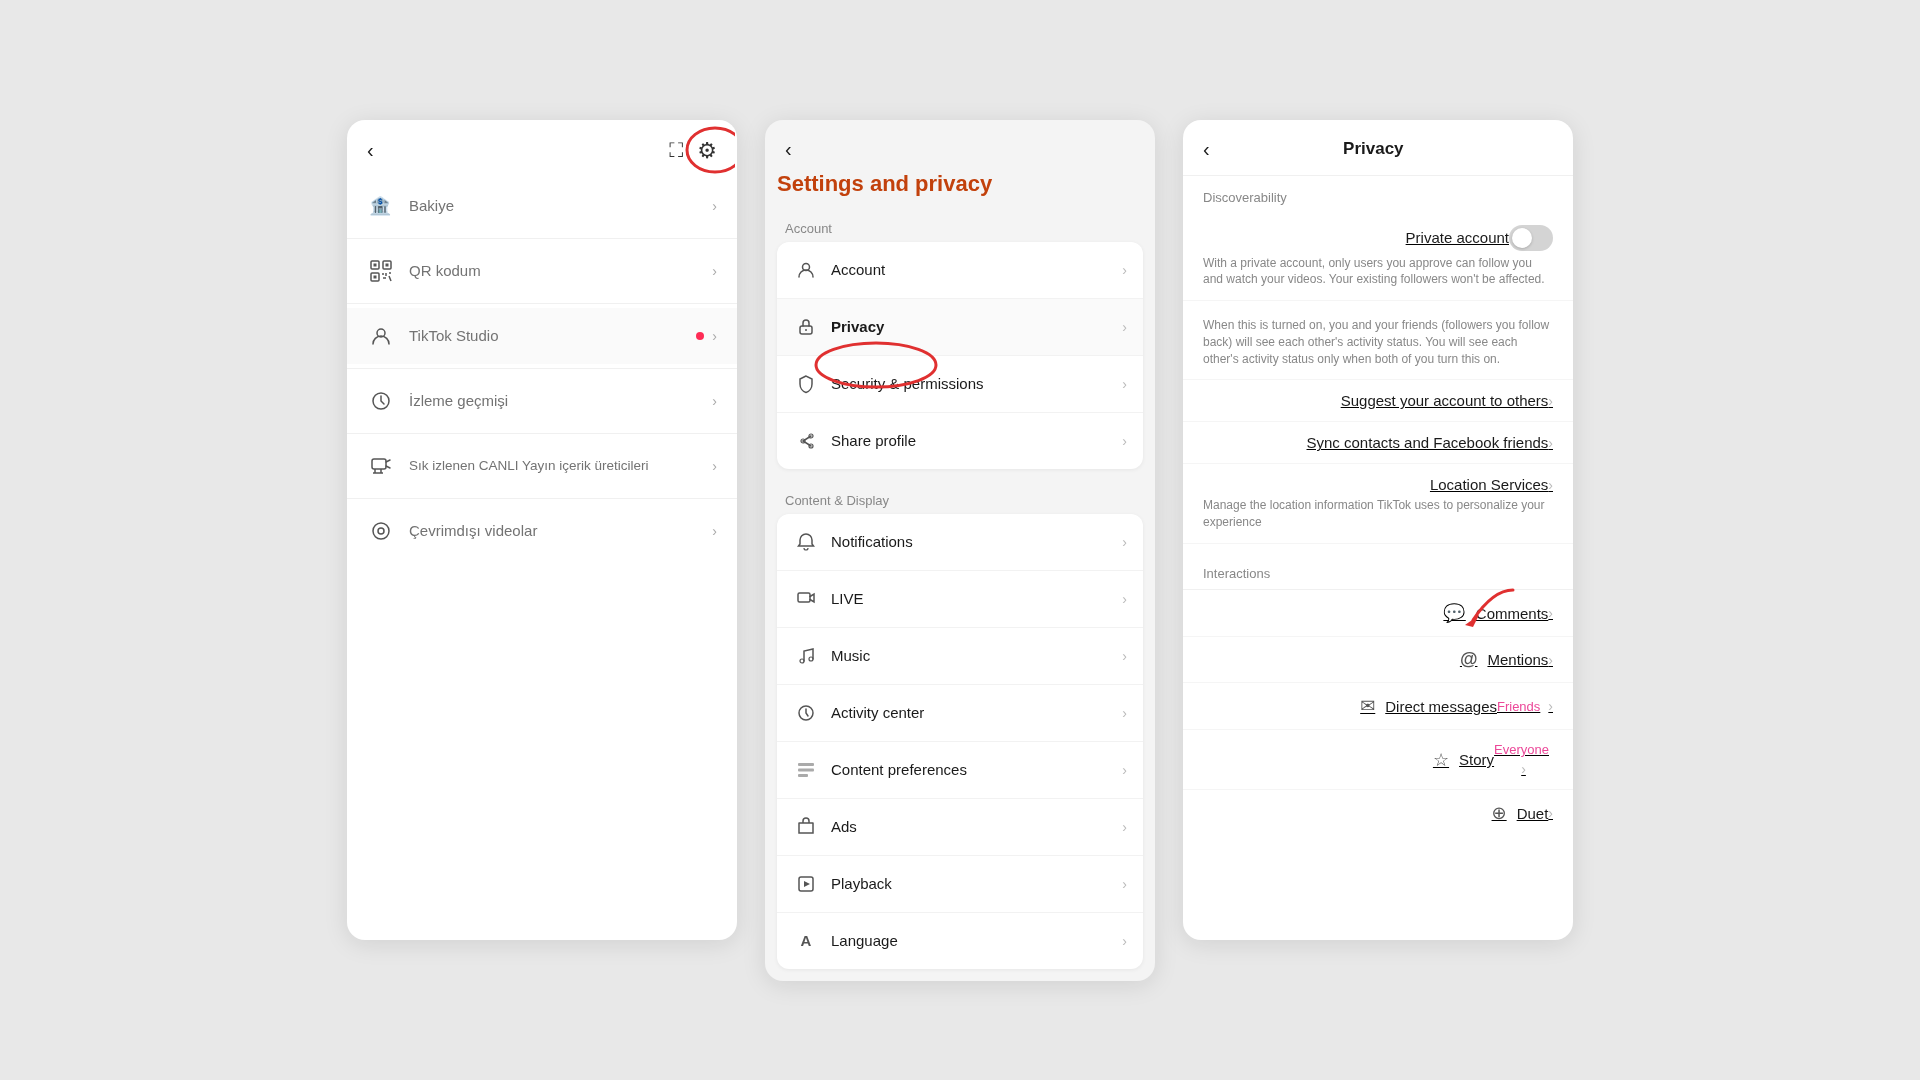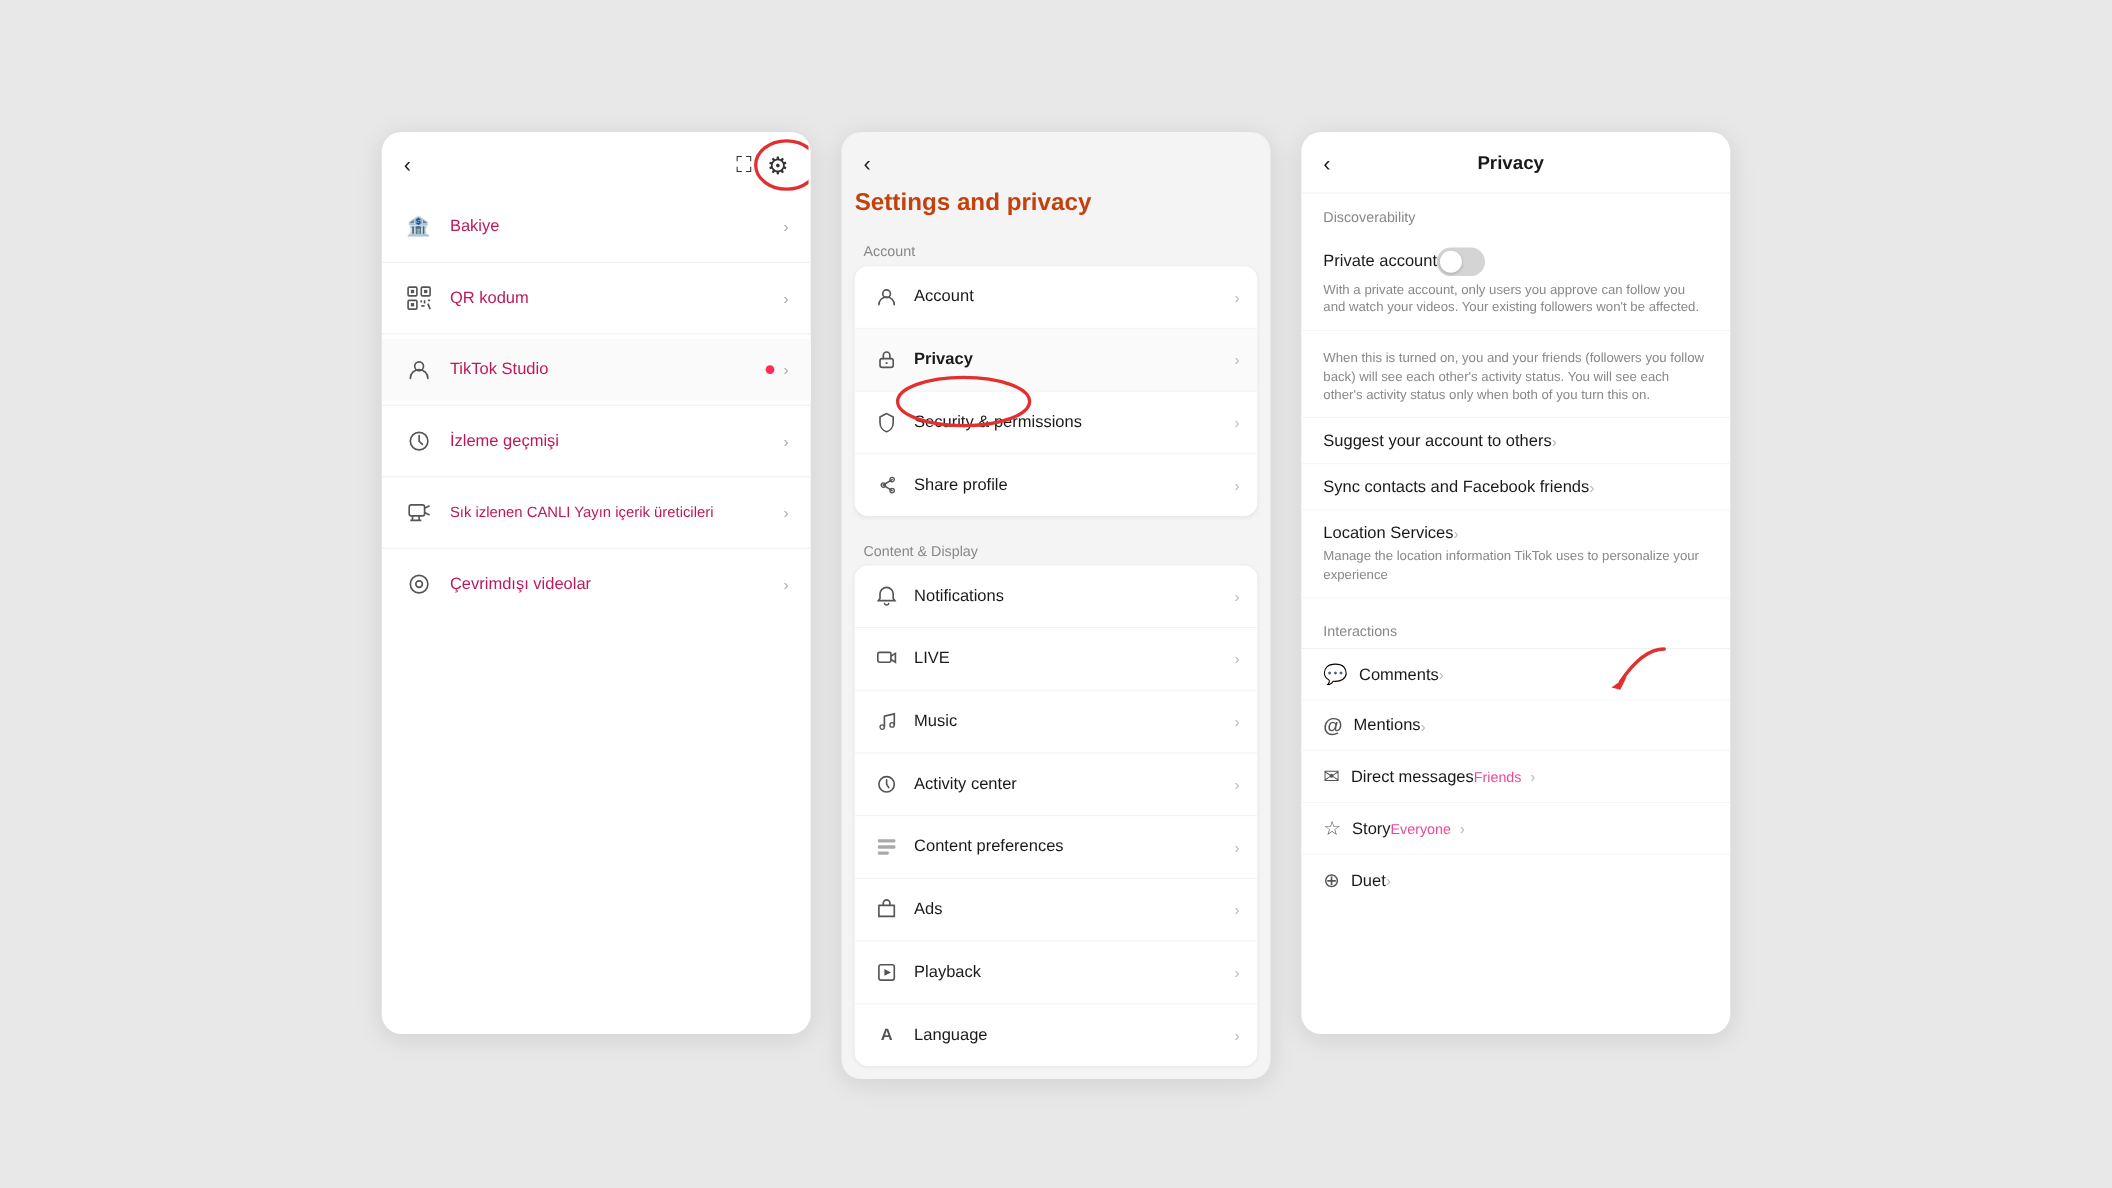--- a/index.html
+++ b/index.html
@@ -59,21 +59,21 @@
       display: flex;
       align-items: center;
       justify-content: center;
       color: #555;
       font-size: 18px;
       flex-shrink: 0;
     }
     .panel1-item-label {
       flex: 1;
       font-size: 15px;
-      color: #be185d;
+      color: #737373;
       font-weight: 400;
     }
     .panel1-item-chevron {
       color: #aaa;
       font-size: 14px;
     }
     .panel1-item-dot {
       width: 8px;
       height: 8px;
       background: #fe2c55;
@@ -167,21 +167,22 @@
     }
     .privacy-item {
       padding: 12px 20px;
       cursor: pointer;
       border-bottom: 1px solid #f5f5f5;
       position: relative;
     }
     .privacy-item-row {
       display: flex;
       align-items: center;
-      justify-content: flex-start;
+      justify-content: flex-end;
+      text-decoration: underline;
     }
     .privacy-item-label {
       font-size: 15px;
       color: #1a1a1a;
       font-weight: 500;
     }
     .privacy-item-desc {
       font-size: 12px;
       color: #888;
       margin-top: 4px;
@@ -535,21 +536,21 @@
             <span class="privacy-chevron">›</span>
           </div>
         </div>
       </div>
       <div class="privacy-item">
         <div class="privacy-item-row">
           <div style="display:flex;align-items:center;gap:10px;">
             <span style="font-size:18px;color:#555;">☆</span>
             <span class="privacy-item-label">Story</span>
           </div>
-          <div style="display:flex;align-items:center;gap:4px;">
+          <div style="display:flex;align-items:center;gap:4px;flex-direction:column;">
             <span class="privacy-item-value">Everyone</span>
             <span class="privacy-chevron">›</span>
           </div>
         </div>
       </div>
       <div class="privacy-item" style="border-bottom:none;">
         <div class="privacy-item-row">
           <div style="display:flex;align-items:center;gap:10px;">
             <span style="font-size:18px;color:#555;">⊕</span>
             <span class="privacy-item-label">Duet</span>

